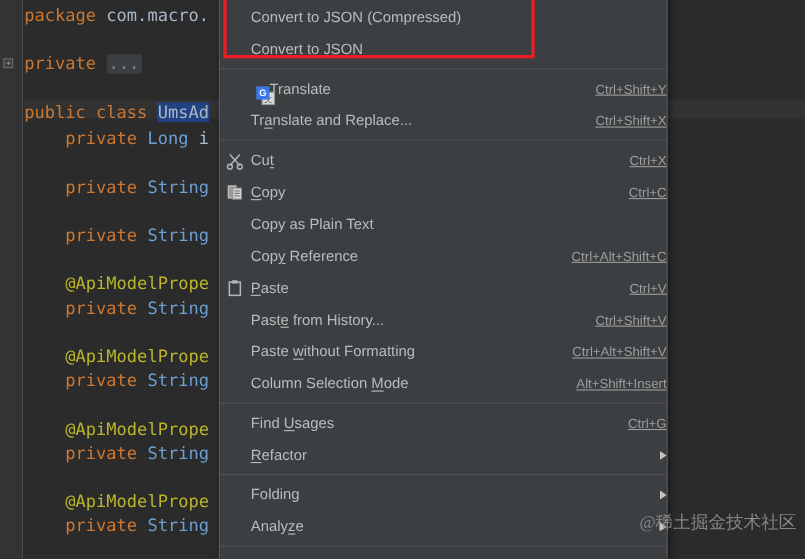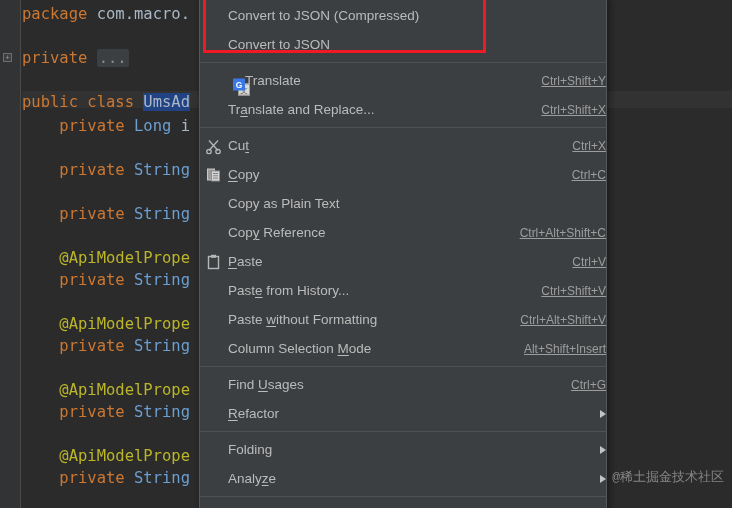--- a/index.html
+++ b/index.html
@@ -184,22 +184,22 @@
     pointer-events: none;
     z-index: 20;
   }
 
   
   .watermark {
     position: absolute;
     right: 8px;
     bottom: 22px;
     color: #8d8d8d;
-    font-size: 13px;
-    font-family: Liberation Mono, monospace;
+    font-size: 16px;
+    font-family: Liberation Serif, serif;
     opacity: 0.92;
     z-index: 30;
     white-space: nowrap;
   }
 </style>
 </head>
 <body>
 
 <div id="app">
 

